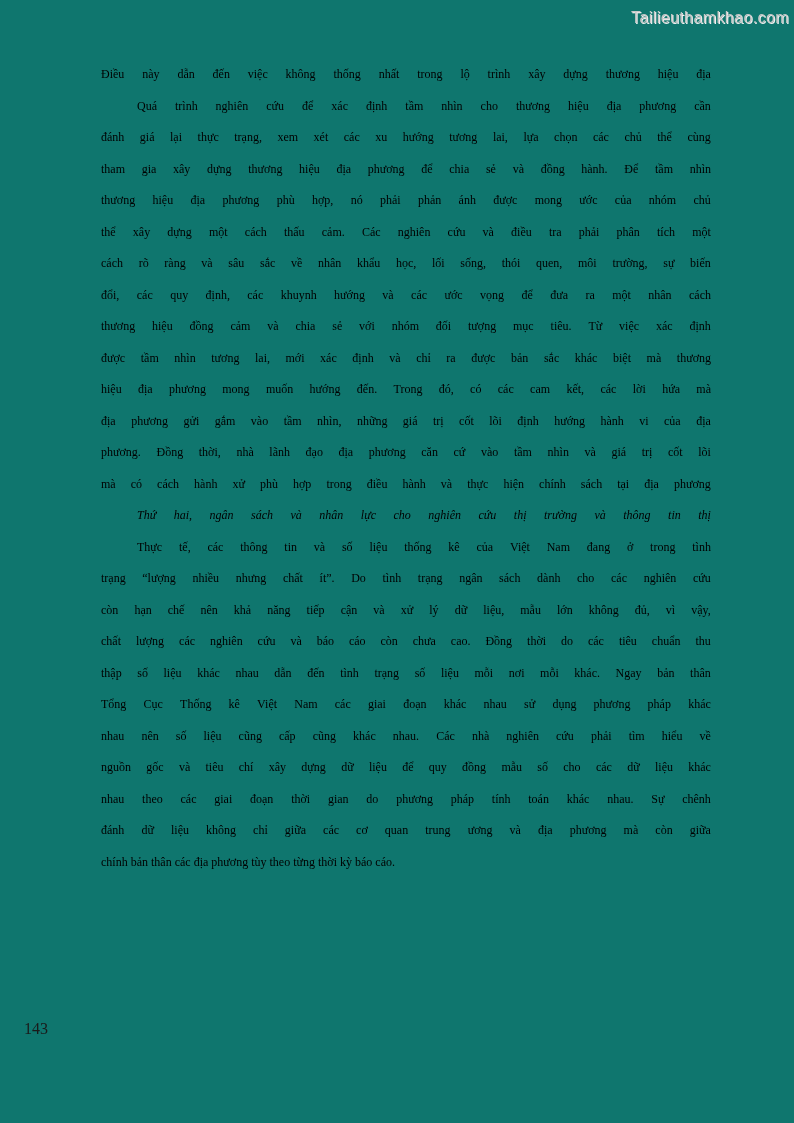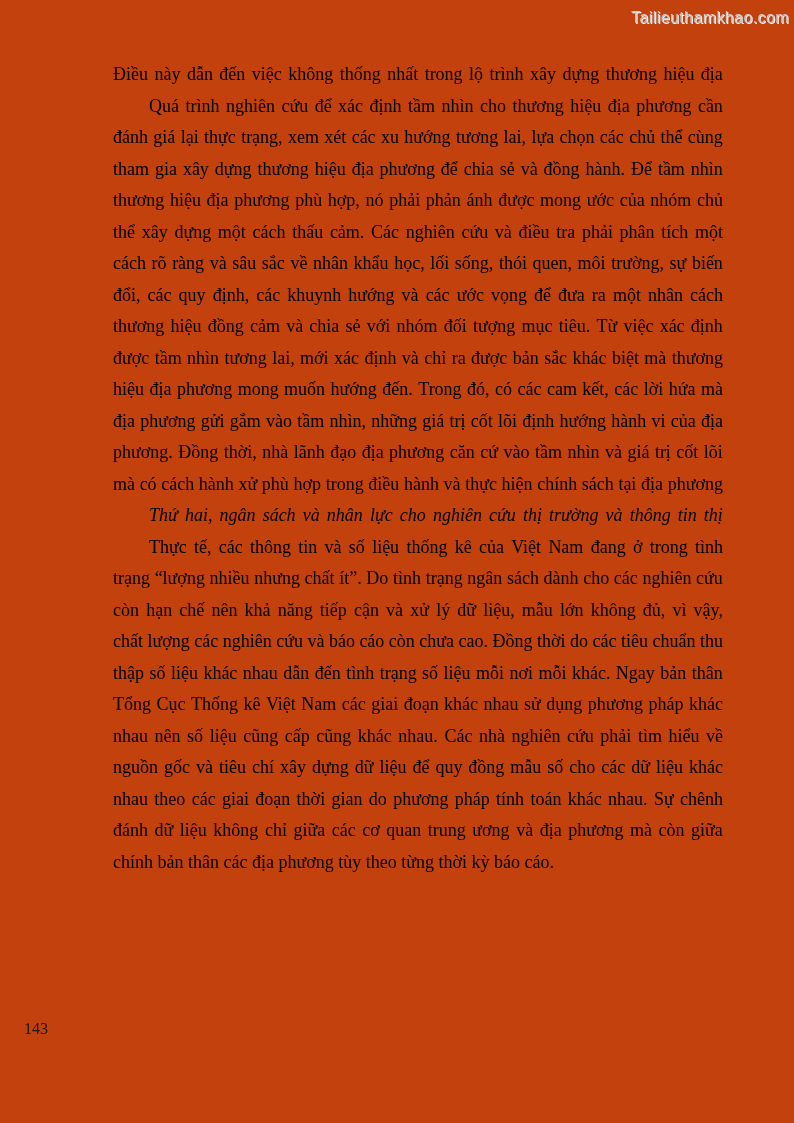--- a/index.html
+++ b/index.html
@@ -7,38 +7,38 @@
   body {
     background: #ffffff;
     font-family: "Liberation Serif", "DejaVu Serif", serif;
     color: #000000;
     position: relative;
     overflow: hidden;
   }
   .page {
     position: absolute;
     inset: 0;
-    background: #c2410c;
+    background: #0f766e;
   }
   .watermark {
     position: absolute;
     top: 9px;
     right: 5px;
     font-family: "Liberation Sans", sans-serif;
     font-size: 16px;
     letter-spacing: 0.4px;
     color: #c8c8c8;
     text-shadow: 1px 1px 0 #f2f2f2;
   }
   .body-text {
     position: absolute;
-    left: 113px;
+    left: 101px;
     top: 59px;
     width: 610px;
-    font-size: 18px;
+    font-size: 12px;
     line-height: 31.5px;
   }
   .paragraph.italic { font-style: italic; }
   .line {
     display: flex;
     justify-content: space-between;
     white-space: nowrap;
   }
   .line.indent { padding-left: 36px; align-items: flex-end; }
   .line.last {

